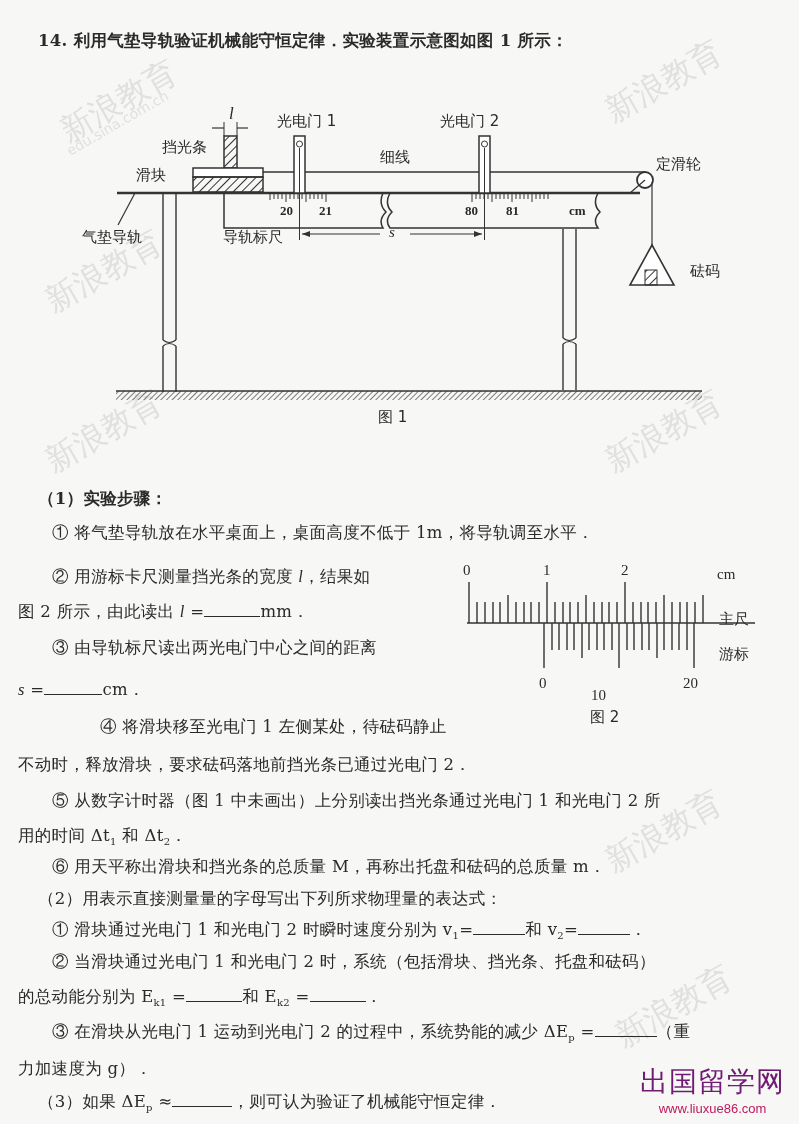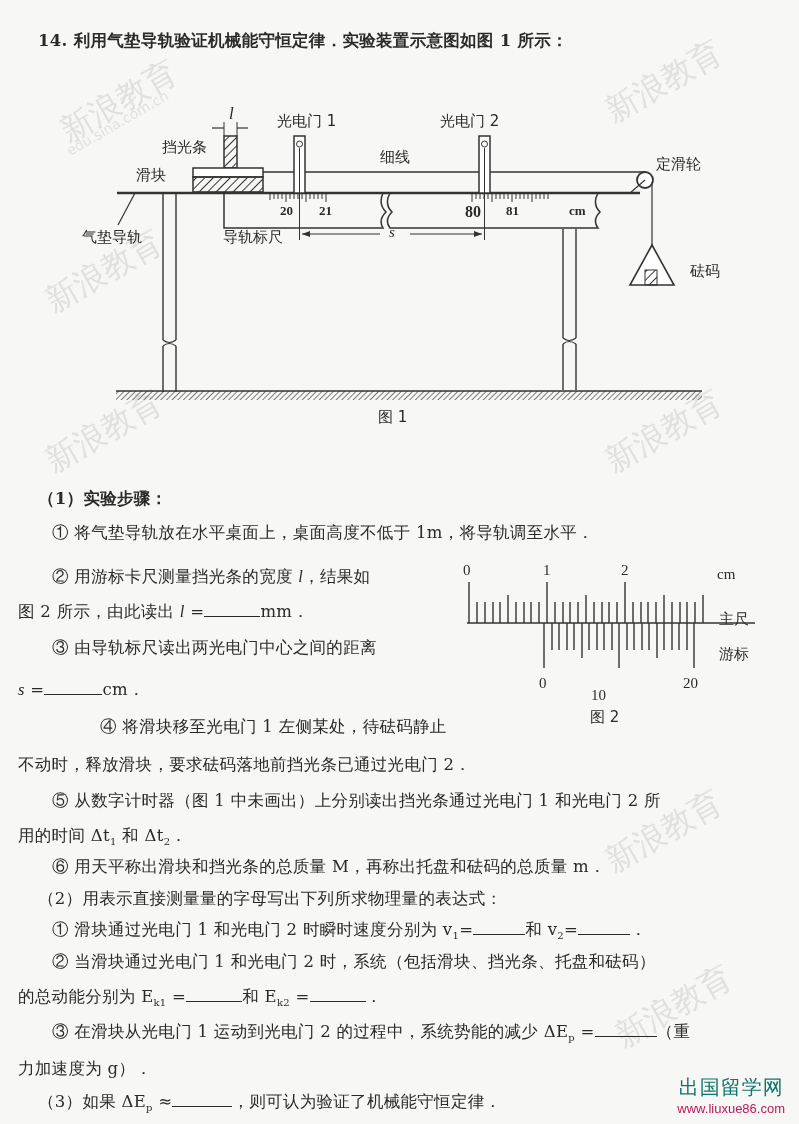--- a/index.html
+++ b/index.html
@@ -12,21 +12,21 @@
   .line { position: absolute; font-size: 16.5px; white-space: nowrap; letter-spacing: 0.3px; }
   .bold { font-weight: bold; text-align: center; }
   .it { font-style: italic; font-family: "Liberation Serif", serif; }
   .blank { display: inline-block; border-bottom: 1px solid #2a2a2a; height: 14px; vertical-align: baseline; }
   sub { font-size: 10px; }
   .fig { position: absolute; }
   .lbl { position: absolute; font-size: 15px; font-family: "DejaVu Sans", sans-serif; white-space: nowrap; color: #2a2a2a; }
   .lbl-s { font-family: "Liberation Serif", serif; }
   .wm { position: absolute; color: rgba(180,180,180,0.35); font-family: "DejaVu Sans", sans-serif; transform: rotate(-30deg); white-space: nowrap; pointer-events: none; }
   .logo { position: absolute; right: 14px; bottom: 8px; text-align: center; }
-  .logo-cn { font-family: "DejaVu Sans", sans-serif; font-size: 20px; color: #0f766e; letter-spacing: 1px; }
+  .logo-cn { font-family: "DejaVu Sans", sans-serif; font-size: 28px; color: #701a75; letter-spacing: 1px; }
   .logo-url { font-family: "Liberation Sans", sans-serif; font-size: 13px; color: #be185d; }
 </style>
 </head>
 <body>
 
 <div class="wm" style="left:55px;top:80px;font-size:32px;">新浪教育</div>
 <div class="wm" style="left:60px;top:115px;font-size:14px;">edu.sina.com.cn</div>
 <div class="wm" style="left:600px;top:60px;font-size:32px;">新浪教育</div>
 <div class="wm" style="left:40px;top:250px;font-size:32px;">新浪教育</div>
 <div class="wm" style="left:600px;top:410px;font-size:32px;">新浪教育</div>
@@ -150,21 +150,21 @@
   <div class="lbl" style="left:162px;top:138px;">挡光条</div>
   <div class="lbl" style="left:380px;top:148px;">细线</div>
   <div class="lbl" style="left:136px;top:166px;">滑块</div>
   <div class="lbl" style="left:656px;top:155px;">定滑轮</div>
   <div class="lbl" style="left:82px;top:228px;">气垫导轨</div>
   <div class="lbl" style="left:223px;top:228px;">导轨标尺</div>
   <div class="lbl lbl-s it" style="left:389px;top:224px;">s</div>
   <div class="lbl" style="left:690px;top:262px;">砝码</div>
   <div class="lbl lbl-s bold" style="left:280px;top:203px;font-size:13px;">20</div>
   <div class="lbl lbl-s bold" style="left:319px;top:203px;font-size:13px;">21</div>
-  <div class="lbl lbl-s bold" style="left:465px;top:203px;font-size:16px;">80</div>
+  <div class="lbl lbl-s bold" style="left:465px;top:203px;font-size:13px;">80</div>
   <div class="lbl lbl-s bold" style="left:506px;top:203px;font-size:13px;">81</div>
   <div class="lbl lbl-s bold" style="left:569px;top:203px;font-size:13px;">cm</div>
   <div class="lbl" style="left:378px;top:408px;">图 1</div>
 </div>
 
 <div class="line bold" style="left:38px;top:488px;">（1）实验步骤：</div>
 <div class="line" style="left:52px;top:522px;">① 将气垫导轨放在水平桌面上，桌面高度不低于 1m，将导轨调至水平．</div>
 
 <div class="line" style="left:52px;top:566px;">
   <span>② 用游标卡尺测量挡光条的宽度 </span><span class="it">l</span><span>，结果如</span>

